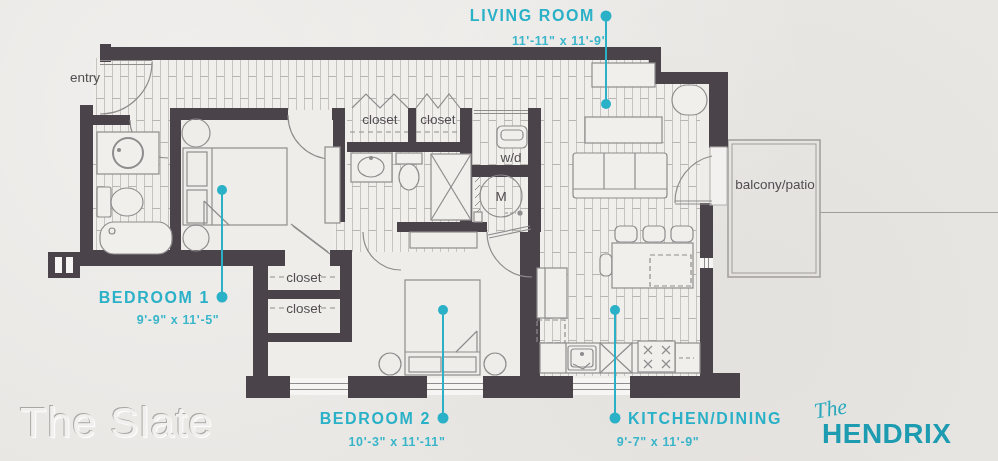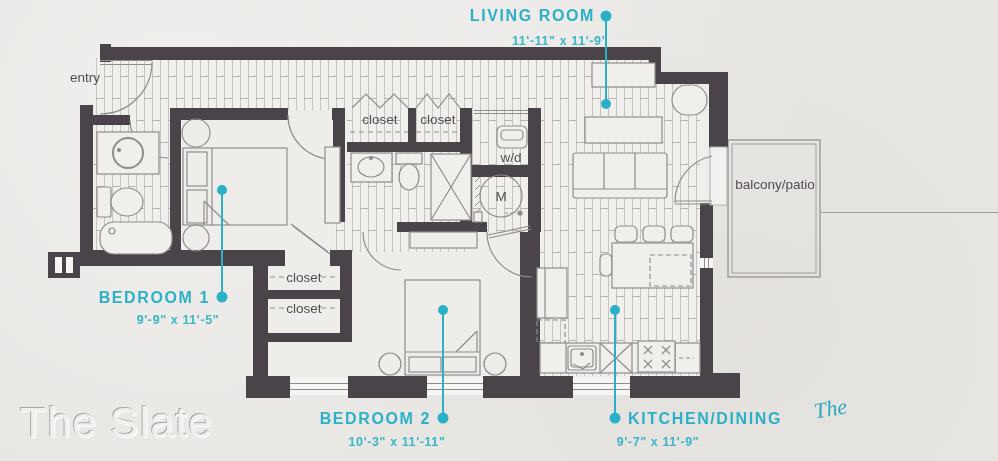--- a/index.html
+++ b/index.html
@@ -334,14 +334,15 @@
           <circle cx="615" cy="310" r="5"></circle>
       <text class="room-label" x="628" y="424">KITCHEN/DINING</text>
       <text class="dim-label" x="658" y="446" text-anchor="middle">9'-7" x 11'-9"</text>
     </g>
   </g>
 </svg>
 
 <div class="slate-watermark">The Slate</div>
 <div class="hendrix-logo">
   <span class="hendrix-script">The</span>
+  <span class="hendrix-name">HENDRIX</span>
 </div>
 </div>
 
 </body></html>

